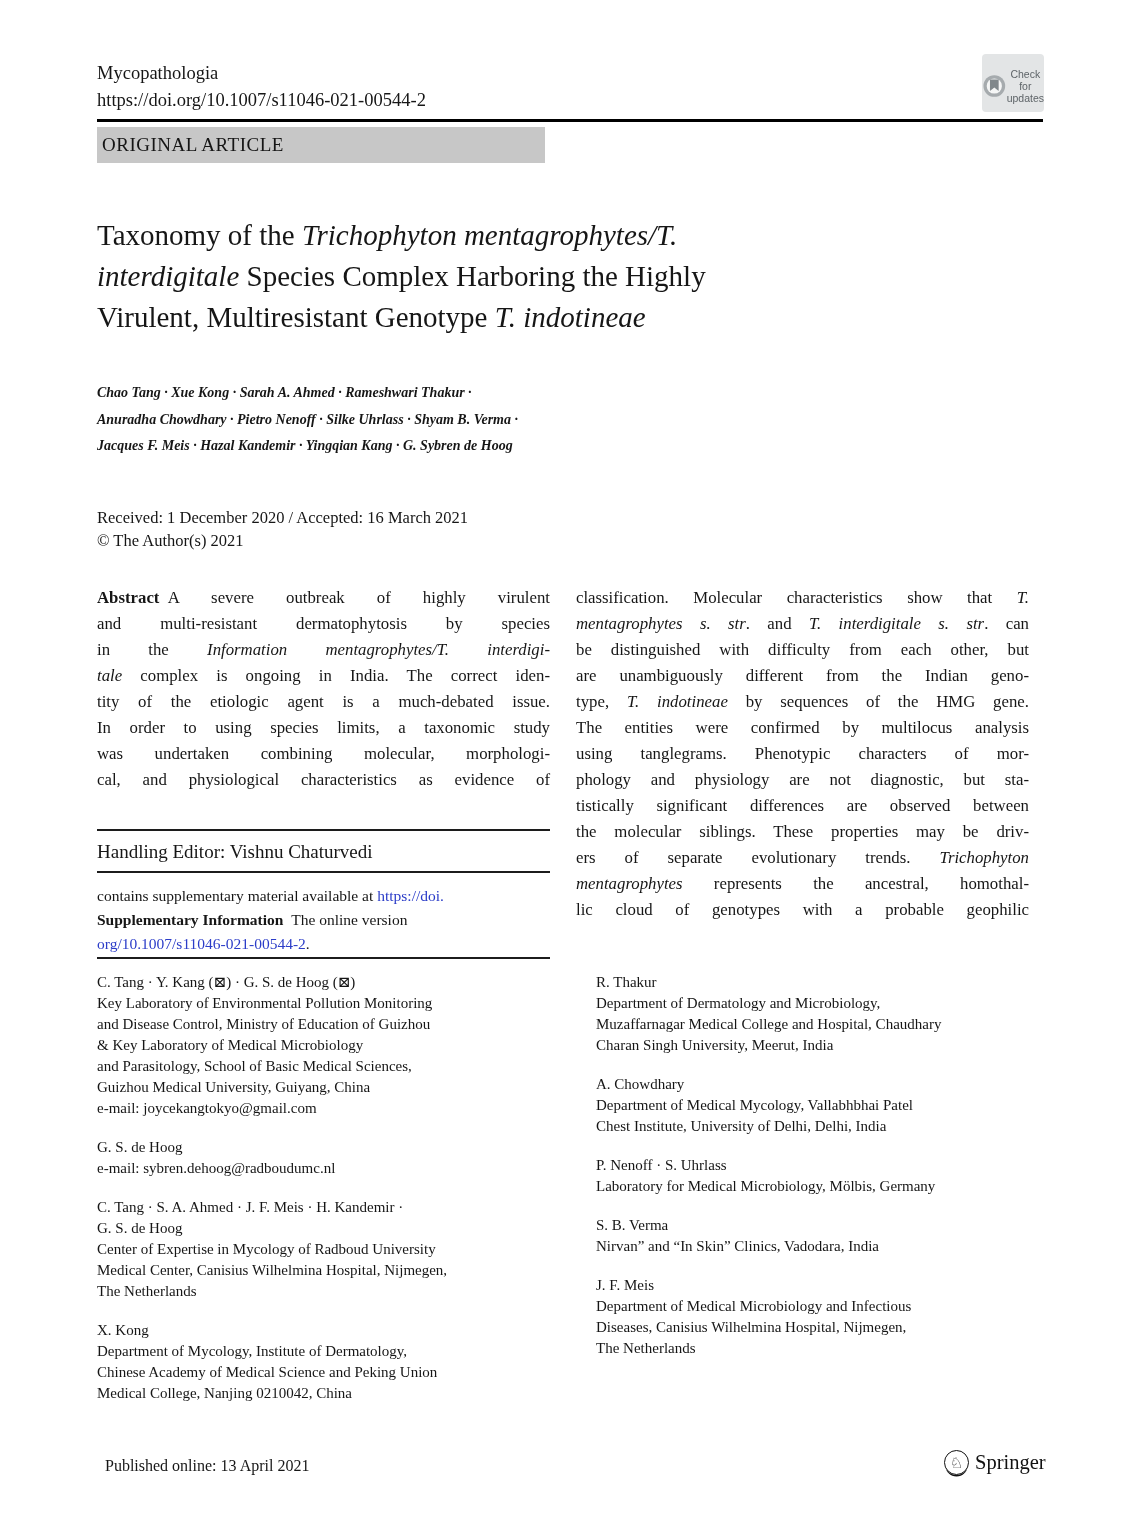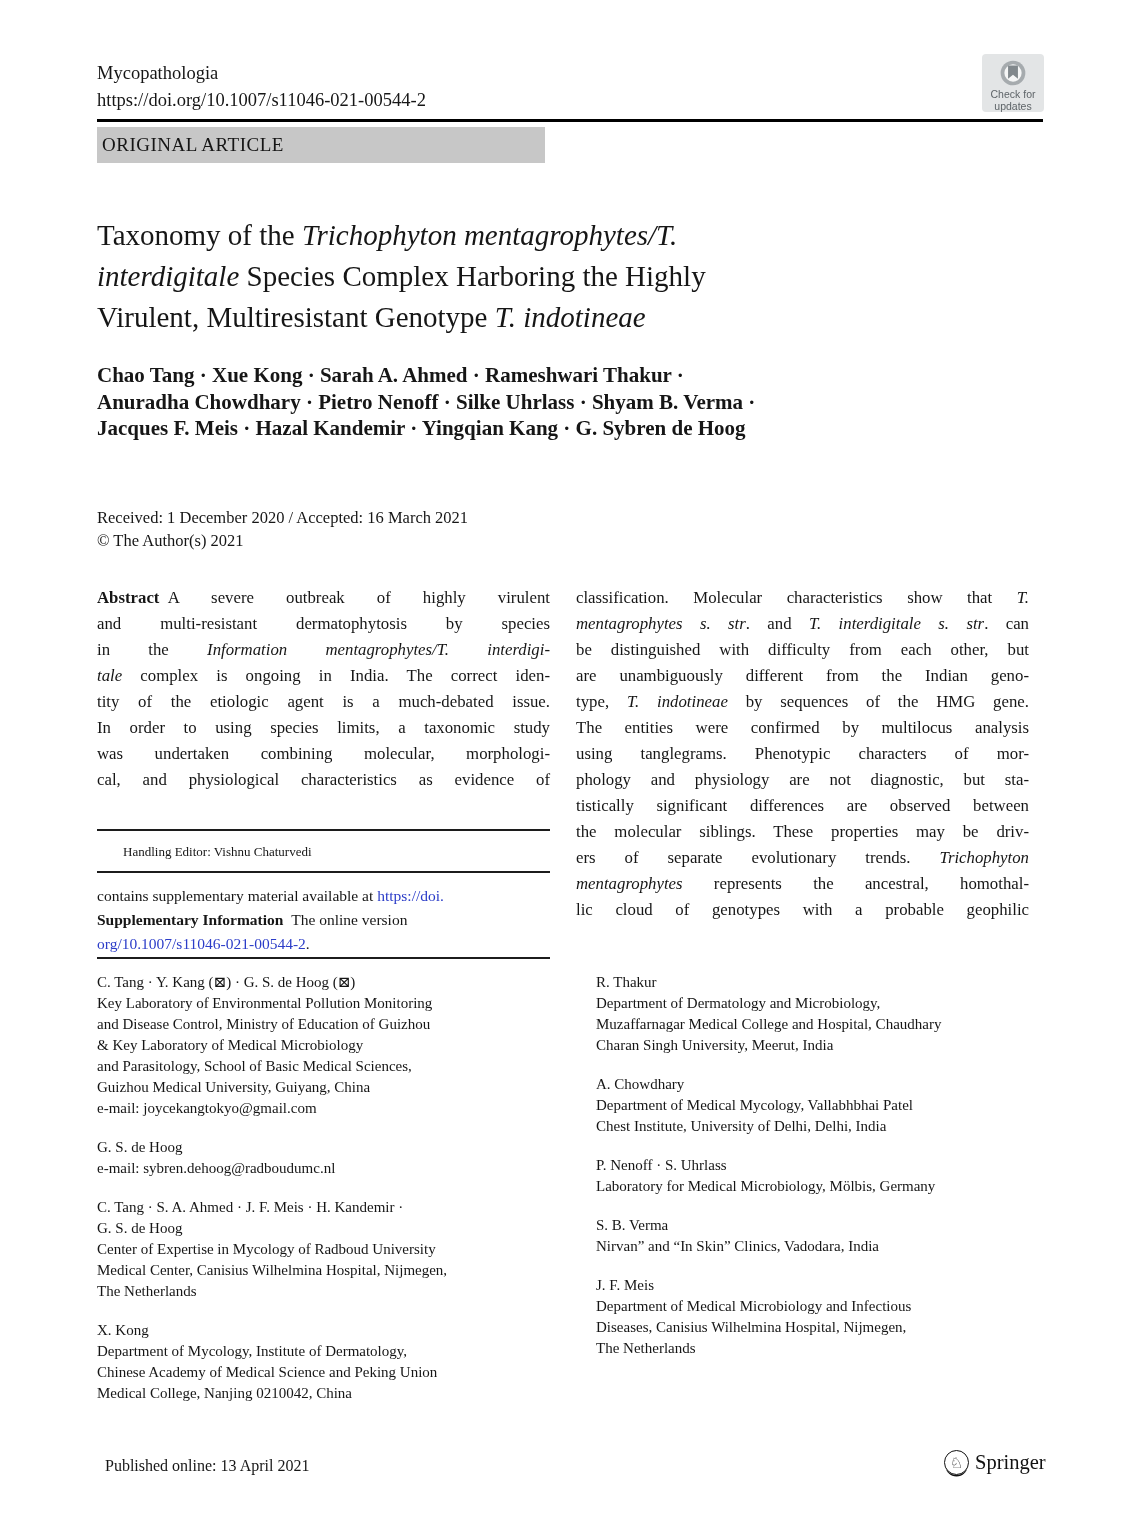--- a/index.html
+++ b/index.html
@@ -6,45 +6,45 @@
   .page{
     position:relative;width:1140px;height:1536px;background:#ffffff;
     font-family:"Liberation Serif","DejaVu Serif",serif;color:#161616;
     margin:0 auto;overflow:hidden;
   }
   .abs{position:absolute;}
   
   .journal{left:97px;top:60px;font-size:18.5px;line-height:27px;}
   .badge{
     left:982px;top:54px;width:62px;height:58px;background:#e3e5e6;
-    border-radius:4px;display:flex;flex-direction:column;align-items:center;
+    border-radius:4px;display:flex;flex-direction:row;align-items:center;
     justify-content:flex-start;padding-top:5px;box-sizing:border-box;cursor:pointer;
   }
   .badge-text{font-family:"Liberation Sans",sans-serif;font-size:10.5px;line-height:12px;color:#5e6468;text-align:center;margin-top:1px;}
   .rule-top{left:97px;top:119px;width:946px;height:3px;background:#000;}
   .banner{
     left:97px;top:127px;width:448px;height:36px;background:var(--banner,#c7c7c7);
     font-size:19px;letter-spacing:.5px;color:#151515;
     display:flex;align-items:center;padding-left:5px;box-sizing:border-box;
   }
   
   .title{left:97px;top:215px;width:946px;font-size:29px;font-weight:400;line-height:41px;}
-  .authors{left:97px;top:362px;width:946px;font-size:21px;font-weight:700;line-height:26.5px;}
+  .authors{left:97px;top:380px;width:946px;font-size:14px;font-weight:700;line-height:26.5px;font-style:italic;}
   .dates{left:97px;top:506px;width:700px;font-size:16.5px;line-height:23px;}
   
   .abs-left{left:97px;top:585px;width:453px;}
   .abs-right{left:576px;top:585px;width:453px;}
   .abstract{font-size:16.8px;line-height:26px;}
   .just>div{text-align:justify;text-align-last:justify;}
   
   .thin-rule{height:1.5px;background:#1c1c1c;}
   .r1{left:97px;top:829px;width:453px;}
   .r2{left:97px;top:871px;width:453px;}
   .r3{left:97px;top:957px;width:453px;}
-  .handling{left:97px;top:841px;width:453px;font-size:13px;line-height:22px;margin-left:26px;}
+  .handling{left:97px;top:841px;width:453px;font-size:19px;line-height:22px;}
   .supp{left:97px;top:884px;width:453px;font-size:15.5px;line-height:24px;}
   .affcol{font-size:15px;line-height:21px;}
   .aff-left{left:97px;top:972px;width:453px;}
   .aff-right{left:596px;top:972px;width:453px;}
   .aff-block{white-space:pre-line;margin:0 0 18px 0;}
   
   .published{left:105px;top:1457px;font-size:16px;}
   .springer{left:944px;top:1450px;display:flex;align-items:center;font-size:20.5px;color:#111;}
   .horse{
     width:23px;height:23px;border:1.6px solid #111;border-radius:50%;

